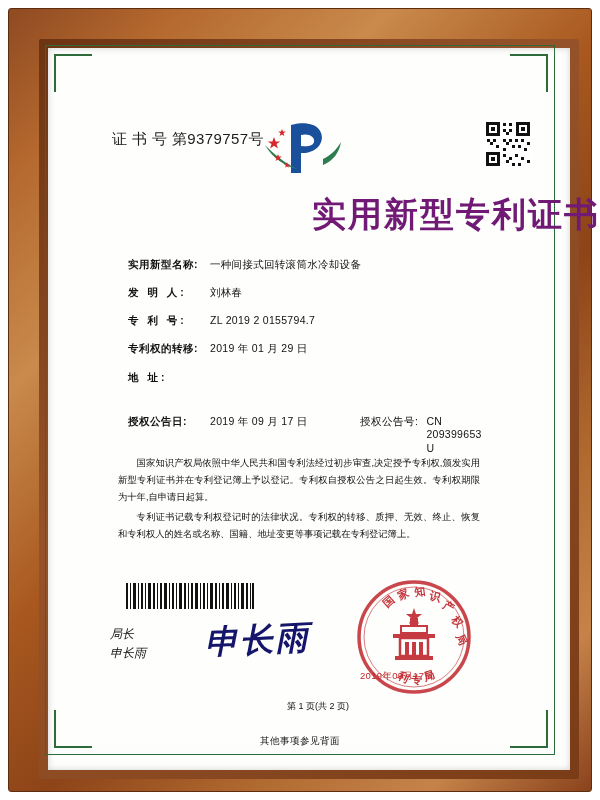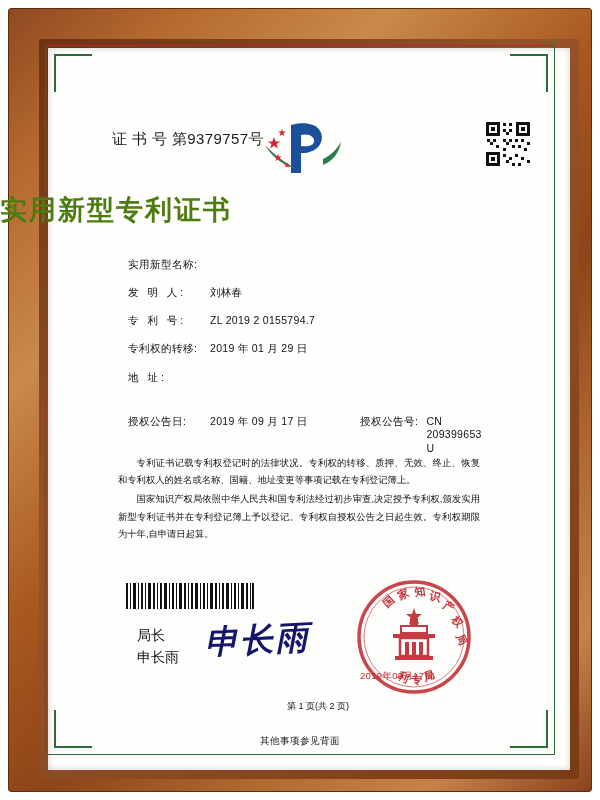--- a/index.html
+++ b/index.html
@@ -98,25 +98,25 @@
   .emblem-inner {
     position: relative;
     width: 86px;
     margin: 0 auto;
     height: 66px;
   }
 
   .doc-title {
     position: absolute;
     left: 0; right: 0; top: 192px;
-    text-align: left;
+    text-align: right;
     font-family: "DejaVu Serif", "Liberation Serif", serif;
-    font-size: 27px;
+    font-size: 34px;
     font-weight: bold;
-    color: #4d7c0f;
+    color: #701a75;
     letter-spacing: 2px;
   }
 
   .fields {
     position: absolute;
     left: 128px; top: 258px;
     width: 360px;
     font-size: 10.5px;
     color: #111;
   }
@@ -124,20 +124,21 @@
     display: flex;
     align-items: baseline;
     margin-bottom: 14.5px;
     line-height: 1.3;
   }
   .field-label {
     width: 74px;
     flex: 0 0 74px;
     letter-spacing: 3px;
     white-space: nowrap;
+    font-weight: bold;
   }
   .field-label.wide { letter-spacing: 0.5px; }
   .field-sep { width: 8px; flex: 0 0 8px; }
   .field-value { flex: 1; letter-spacing: 0.3px; }
 
   .field-row.split .field-value { flex: 0 0 auto; width: 150px; }
   .split-second-label {
     letter-spacing: 0.5px;
     white-space: nowrap;
     margin-top: 16px;
@@ -158,24 +159,25 @@
   
   .barcode {
     position: absolute;
     left: 126px; top: 583px;
     width: 128px; height: 26px;
   }
   .barcode svg { display: block; }
 
   .signature-block {
     position: absolute;
-    left: 137px; top: 625px;
-    font-size: 14px;
+    left: 110px; top: 625px;
+    font-size: 12px;
     color: #111;
     line-height: 1.55;
+    font-style: italic;
   }
 
   .handwriting {
     position: absolute;
     left: 205px; top: 618px;
     font-family: "DejaVu Serif", "Liberation Serif", serif;
     font-size: 33px;
     font-style: italic;
     font-weight: bold;
     color: #15156b;
@@ -297,20 +299,21 @@
     </svg>
   </div>
 </div>
 
 <div class="doc-title">实用新型专利证书</div>
 
 <div class="fields">
   <div class="field-row">
     <span class="field-label wide">实用新型名称:</span>
     <span class="field-sep"></span>
+    <span class="field-value">一种间接式回转滚筒水冷却设备</span>
   </div>
   <div class="field-row">
     <span class="field-label">发 明 人:</span>
     <span class="field-sep"></span>
     <span class="field-value">刘林春</span>
   </div>
   <div class="field-row">
     <span class="field-label">专 利 号:</span>
     <span class="field-sep"></span>
     <span class="field-value">ZL 2019 2 0155794.7</span>
@@ -327,22 +330,22 @@
   <div class="field-row split">
     <span class="field-label wide">授权公告日:</span>
     <span class="field-sep"></span>
     <span class="field-value">2019 年 09 月 17 日</span>
     <span class="split-second-label">授权公告号:</span>
     <span class="split-second-value">CN 209399653 U</span>
   </div>
 </div>
 
 <div class="paragraphs">
+  <p>国家知识产权局依照中华人民共和国专利法经过初步审查,决定授予专利权,颁发实用新型专利证书并在专利登记簿上予以登记。专利权自授权公告之日起生效。专利权期限为十年,自申请日起算。</p>
   <p>专利证书记载专利权登记时的法律状况。专利权的转移、质押、无效、终止、恢复和专利权人的姓名或名称、国籍、地址变更等事项记载在专利登记簿上。</p>
-  <p>国家知识产权局依照中华人民共和国专利法经过初步审查,决定授予专利权,颁发实用新型专利证书并在专利登记簿上予以登记。专利权自授权公告之日起生效。专利权期限为十年,自申请日起算。</p>
 </div>
 
 <div class="barcode">
   <svg width="128" height="26" viewBox="0 0 128 26">
     <g fill="#111">
       <rect x="0" y="0" width="2" height="26"></rect>
         <rect x="4" y="0" width="1" height="26"></rect>
       <rect x="7" y="0" width="3" height="26"></rect>
         <rect x="12" y="0" width="1" height="26"></rect>
       <rect x="15" y="0" width="2" height="26"></rect>

